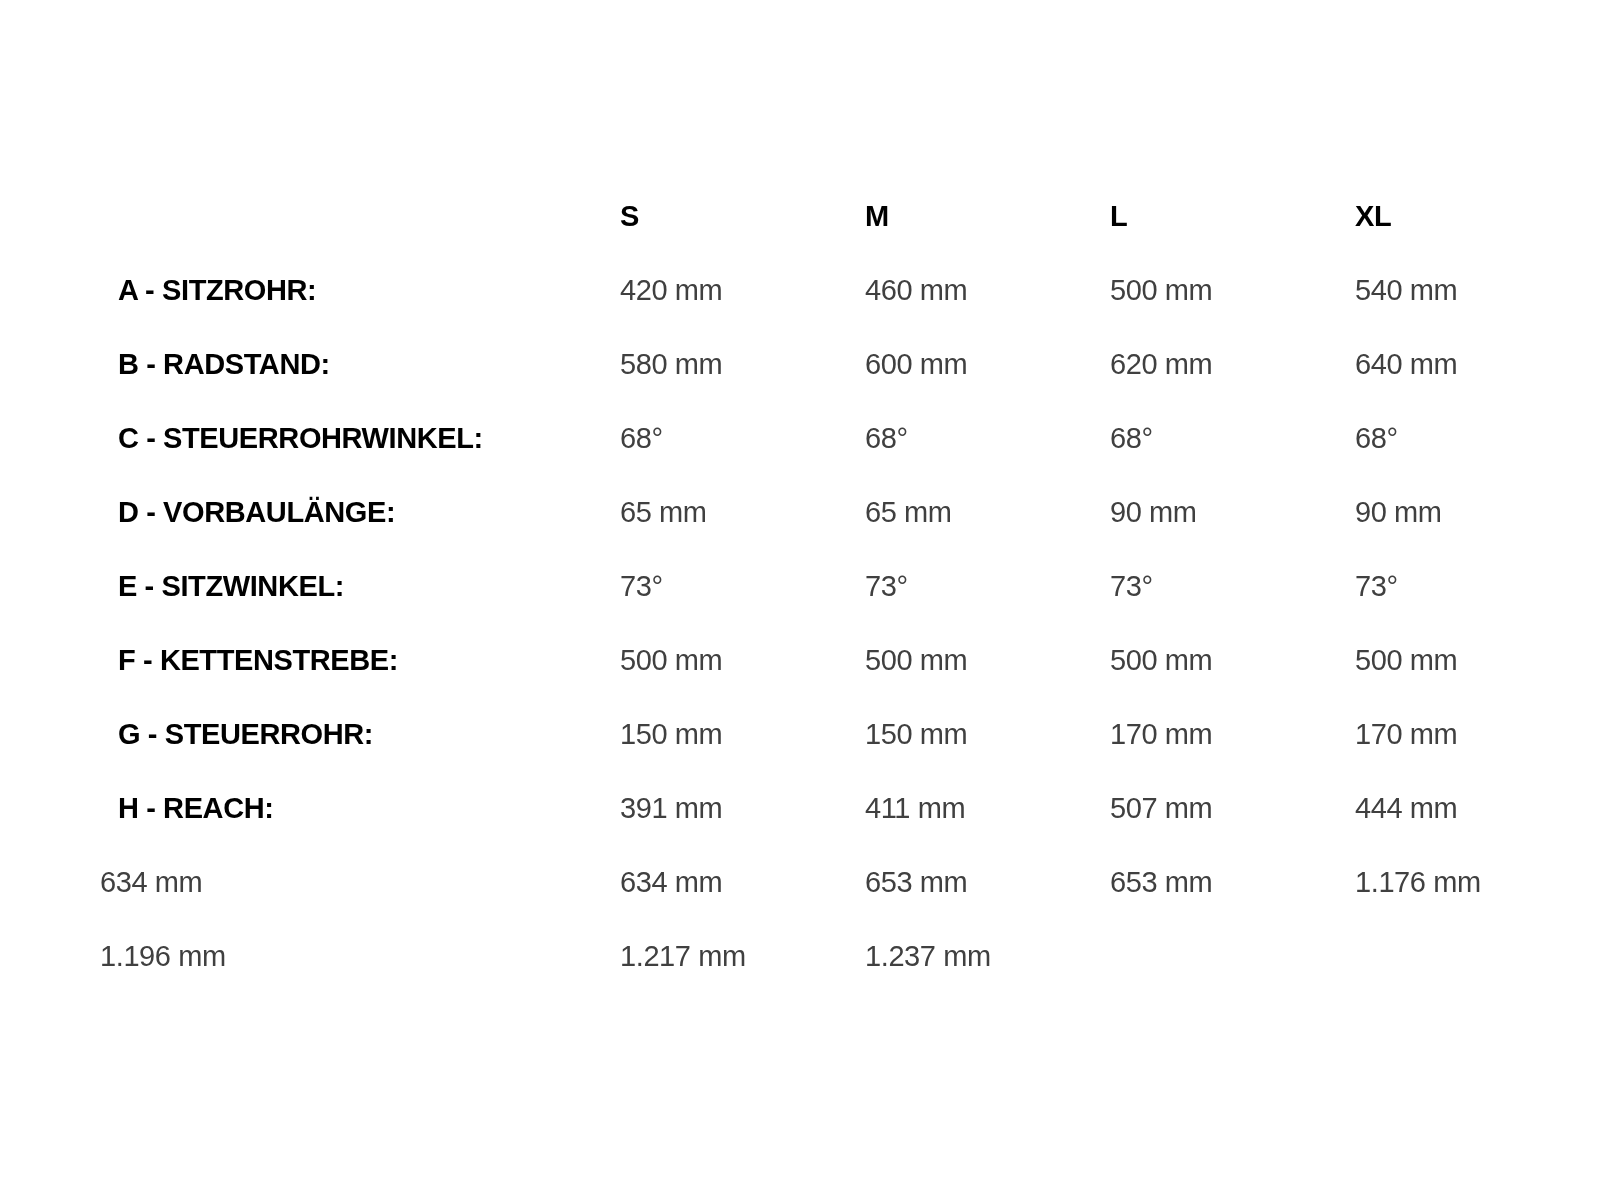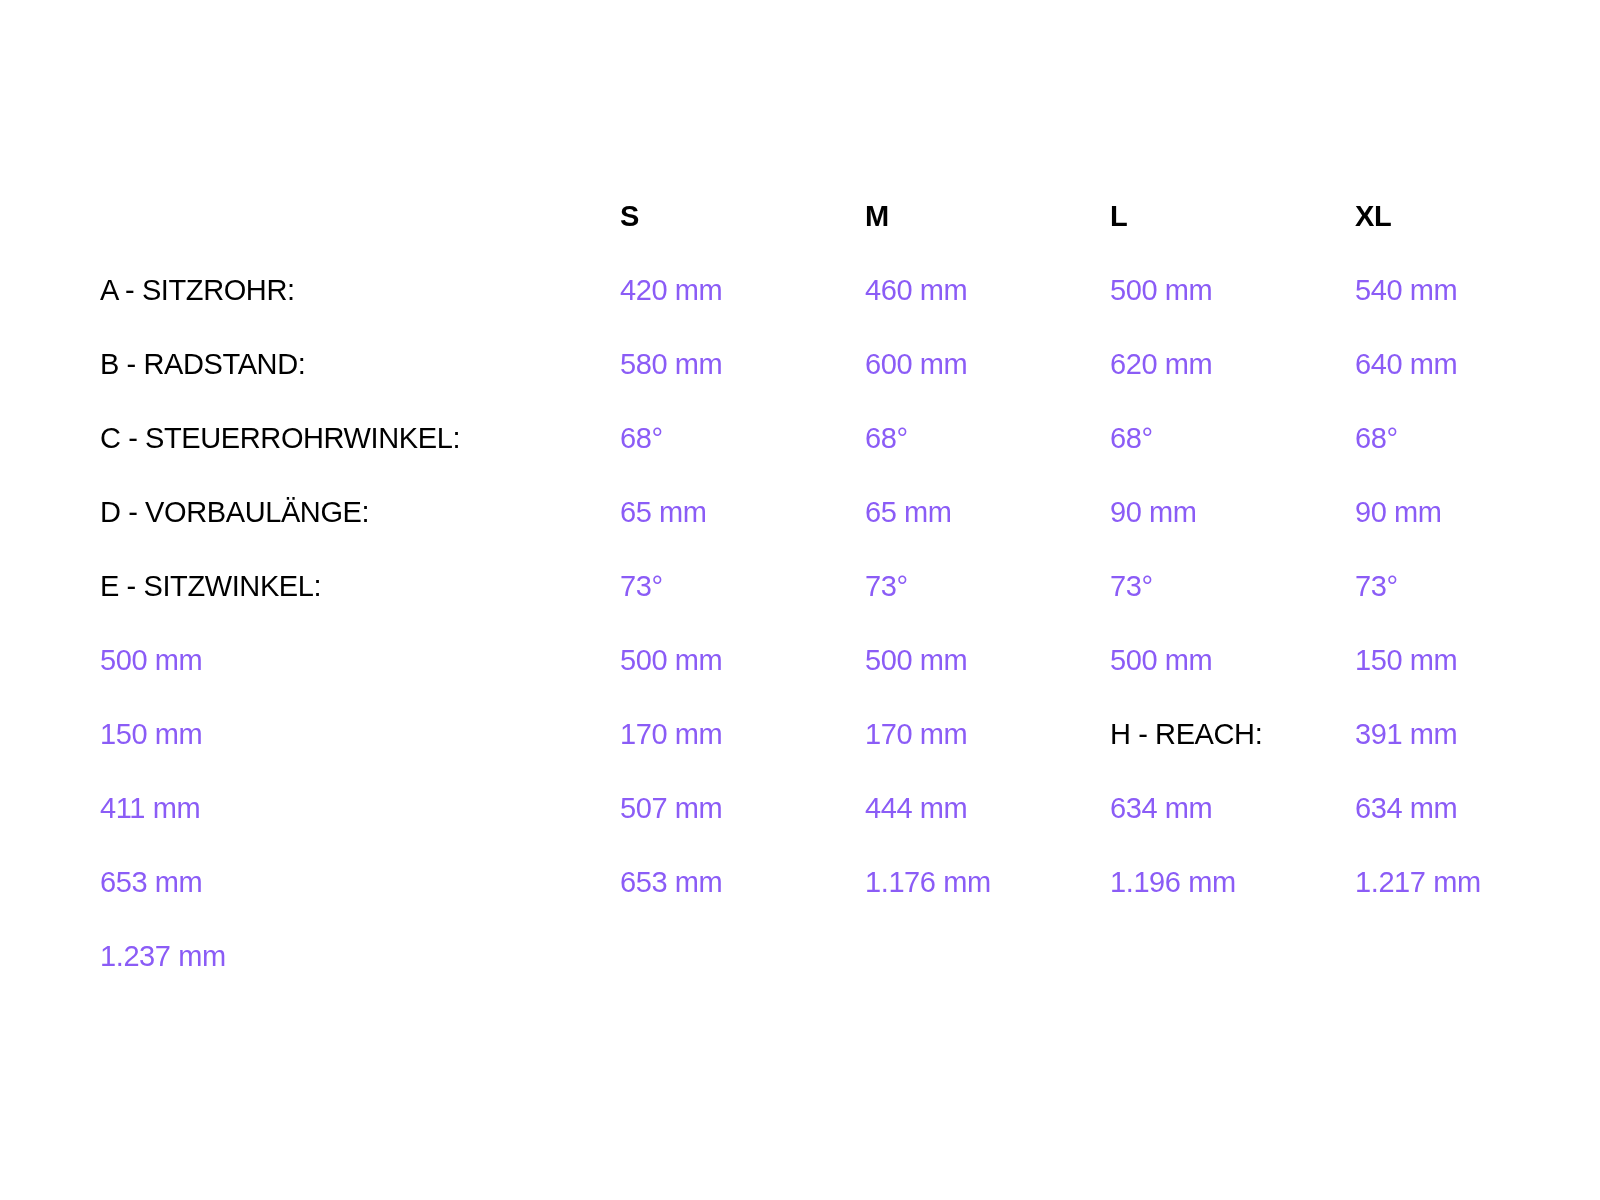--- a/index.html
+++ b/index.html
@@ -27,25 +27,26 @@
   .cell {
     font-size: 29px;
     line-height: 1;
     white-space: nowrap;
     letter-spacing: -0.4px;
   }
   .head-cell {
     font-weight: bold;
   }
   .label-cell {
-    font-weight: normal;
+    font-weight: bold;
+    margin-left: 18px;
   }
   .value-cell {
     font-weight: normal;
-    color: #8b5cf6;
+    color: #404040;
   }
 </style>
 </head>
 <body>
 
 <div class="geo-table" id="geo-table">
     <div class="cell head-cell"></div>
     <div class="cell head-cell">S</div>
     <div class="cell head-cell">M</div>
     <div class="cell head-cell">L</div>
@@ -68,24 +69,26 @@
     <div class="cell label-cell">D - VORBAULÄNGE:</div>
     <div class="cell value-cell">65 mm</div>
     <div class="cell value-cell">65 mm</div>
     <div class="cell value-cell">90 mm</div>
     <div class="cell value-cell">90 mm</div>
     <div class="cell label-cell">E - SITZWINKEL:</div>
     <div class="cell value-cell">73°</div>
     <div class="cell value-cell">73°</div>
     <div class="cell value-cell">73°</div>
     <div class="cell value-cell">73°</div>
+    <div class="cell label-cell">F - KETTENSTREBE:</div>
     <div class="cell value-cell">500 mm</div>
     <div class="cell value-cell">500 mm</div>
     <div class="cell value-cell">500 mm</div>
     <div class="cell value-cell">500 mm</div>
+    <div class="cell label-cell">G - STEUERROHR:</div>
     <div class="cell value-cell">150 mm</div>
     <div class="cell value-cell">150 mm</div>
     <div class="cell value-cell">170 mm</div>
     <div class="cell value-cell">170 mm</div>
     <div class="cell label-cell">H - REACH:</div>
     <div class="cell value-cell">391 mm</div>
     <div class="cell value-cell">411 mm</div>
     <div class="cell value-cell">507 mm</div>
     <div class="cell value-cell">444 mm</div>
     <div class="cell value-cell">634 mm</div>

